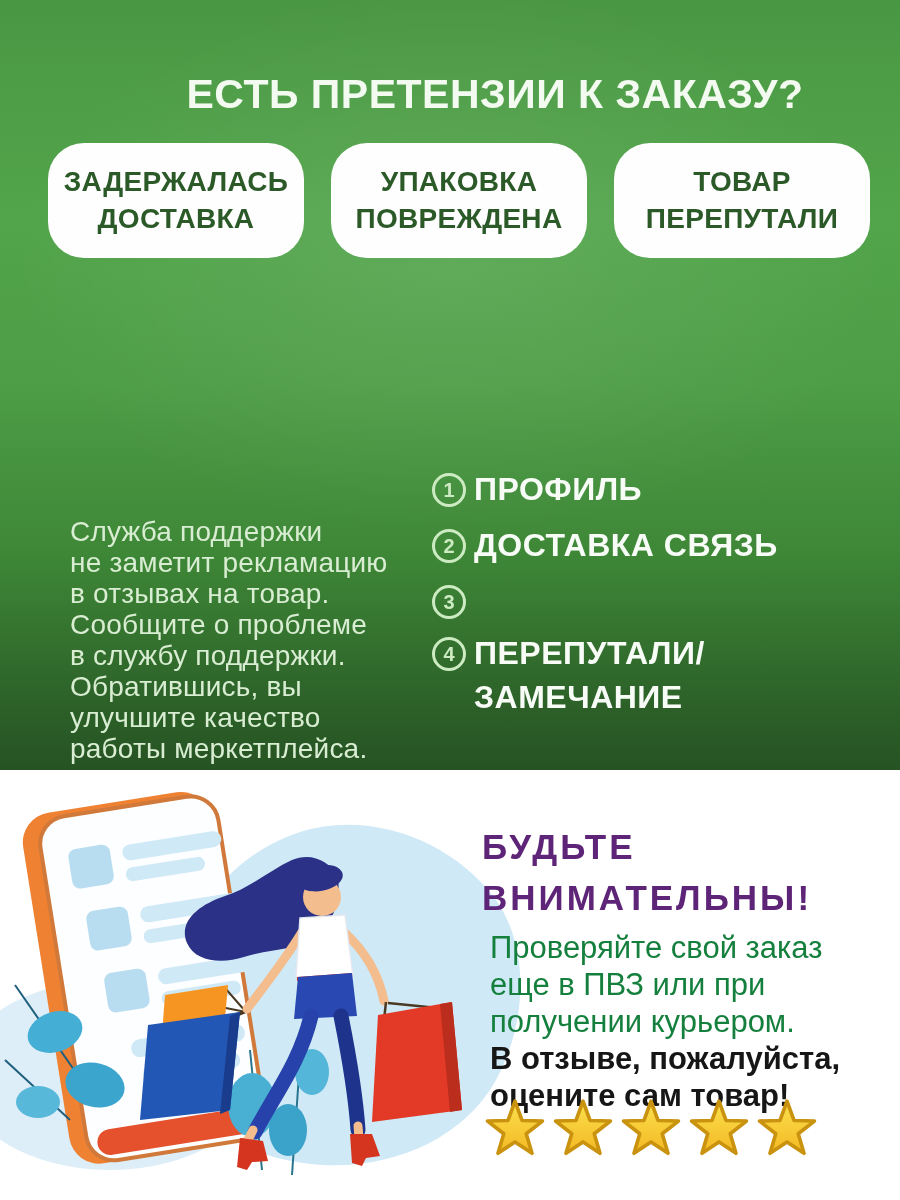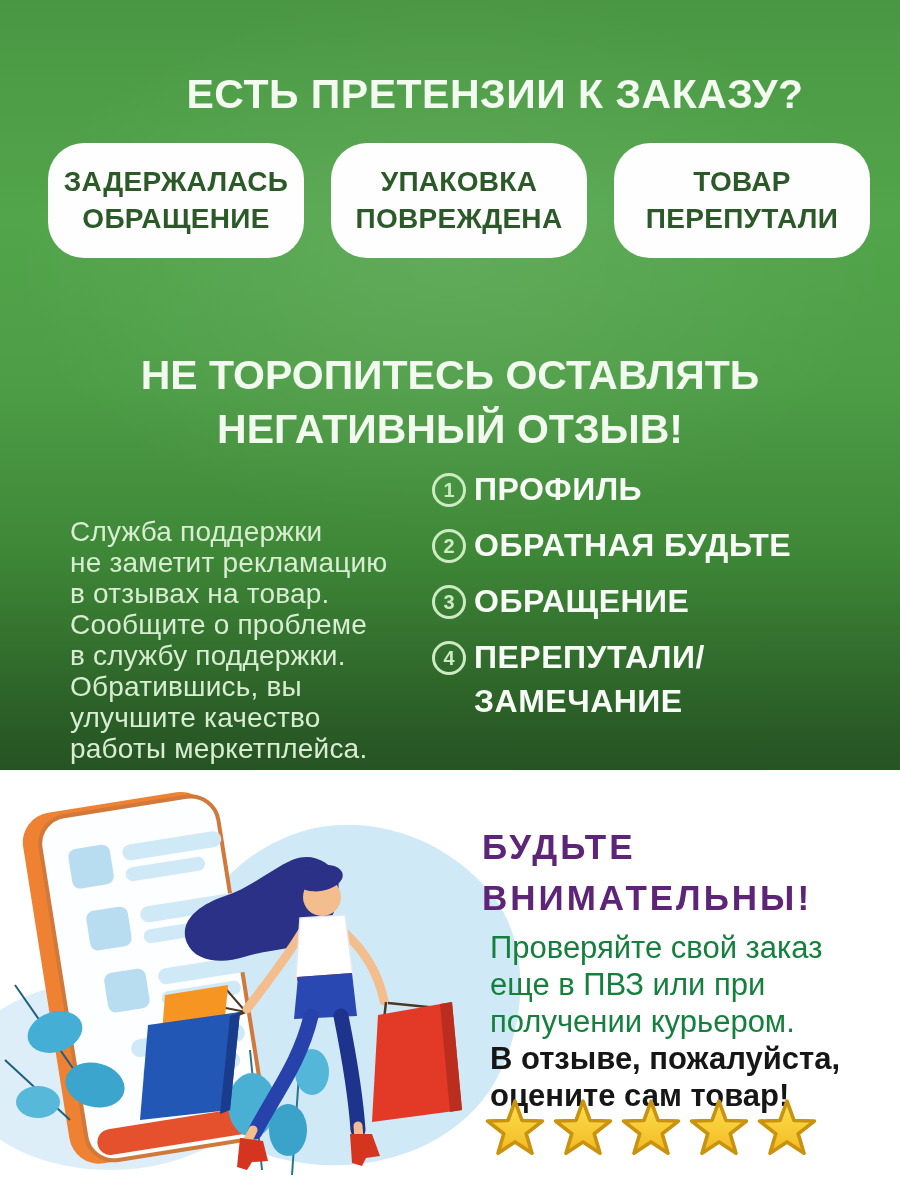--- a/index.html
+++ b/index.html
@@ -79,51 +79,48 @@
 </head>
 <body>
 
 <div class="page">
 
   <section class="hero">
     <h1 class="hero-title">ЕСТЬ ПРЕТЕНЗИИ К ЗАКАЗУ?</h1>
 
     <div class="claims-row">
       <button class="claim-card">ЗАДЕРЖАЛАСЬ
-ОБРАЩЕНИЕ</button>
+ДОСТАВКА</button>
       <button class="claim-card">УПАКОВКА
 ПОВРЕЖДЕНА</button>
       <button class="claim-card">ТОВАР
 ПЕРЕПУТАЛИ</button>
     </div>
 
-    <h2 class="hero-subtitle">НЕ ТОРОПИТЕСЬ ОСТАВЛЯТЬ
-НЕГАТИВНЫЙ ОТЗЫВ!</h2>
 
     <p class="support-note">Служба поддержки
 не заметит рекламацию
 в отзывах на товар.
 Сообщите о проблеме
 в службу поддержки.
 Обратившись, вы
 улучшите качество
 работы меркетплейса.</p>
 
     <div class="steps">
       <div class="step-row">
         <span class="step-num">1</span>
         <span class="step-label">ПРОФИЛЬ</span>
       </div>
       <div class="step-row">
         <span class="step-num">2</span>
-        <span class="step-label">ОБРАТНАЯ БУДЬТЕ</span>
+        <span class="step-label">ДОСТАВКА СВЯЗЬ</span>
       </div>
       <div class="step-row">
         <span class="step-num">3</span>
-        <span class="step-label">ОБРАЩЕНИЕ</span>
       </div>
       <div class="step-row">
         <span class="step-num">4</span>
         <span class="step-label">ПЕРЕПУТАЛИ/
 ЗАМЕЧАНИЕ</span>
       </div>
     </div>
   </section>
 
   <section class="bottom">

